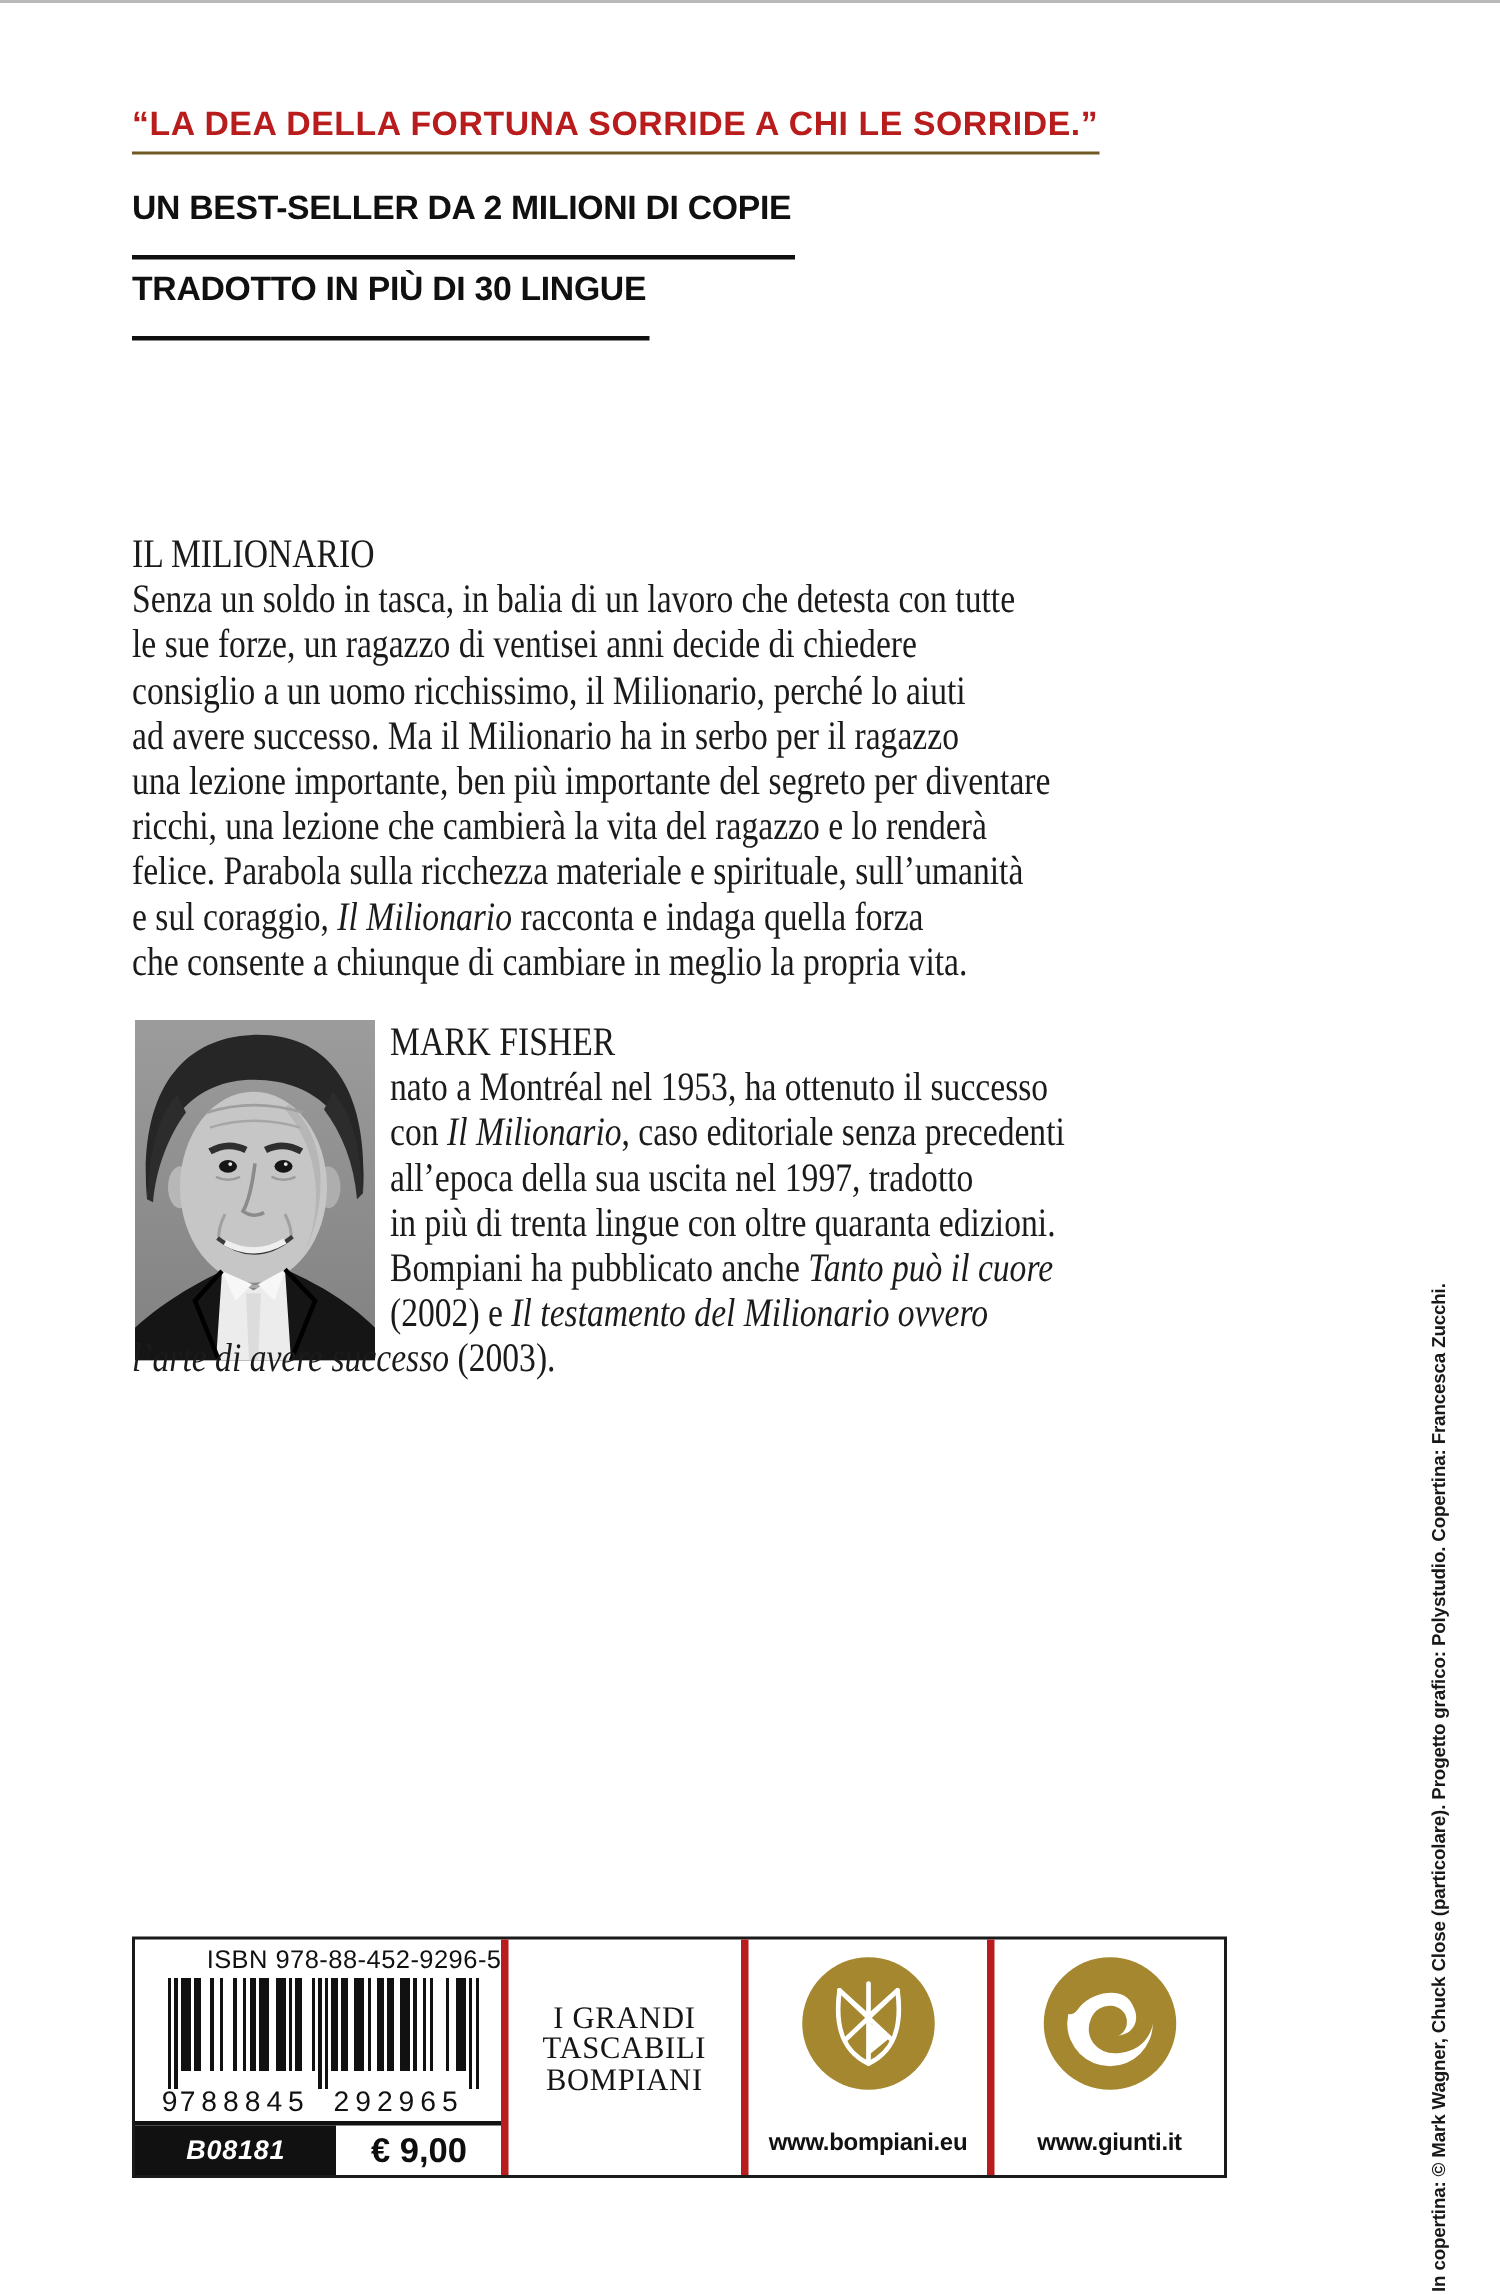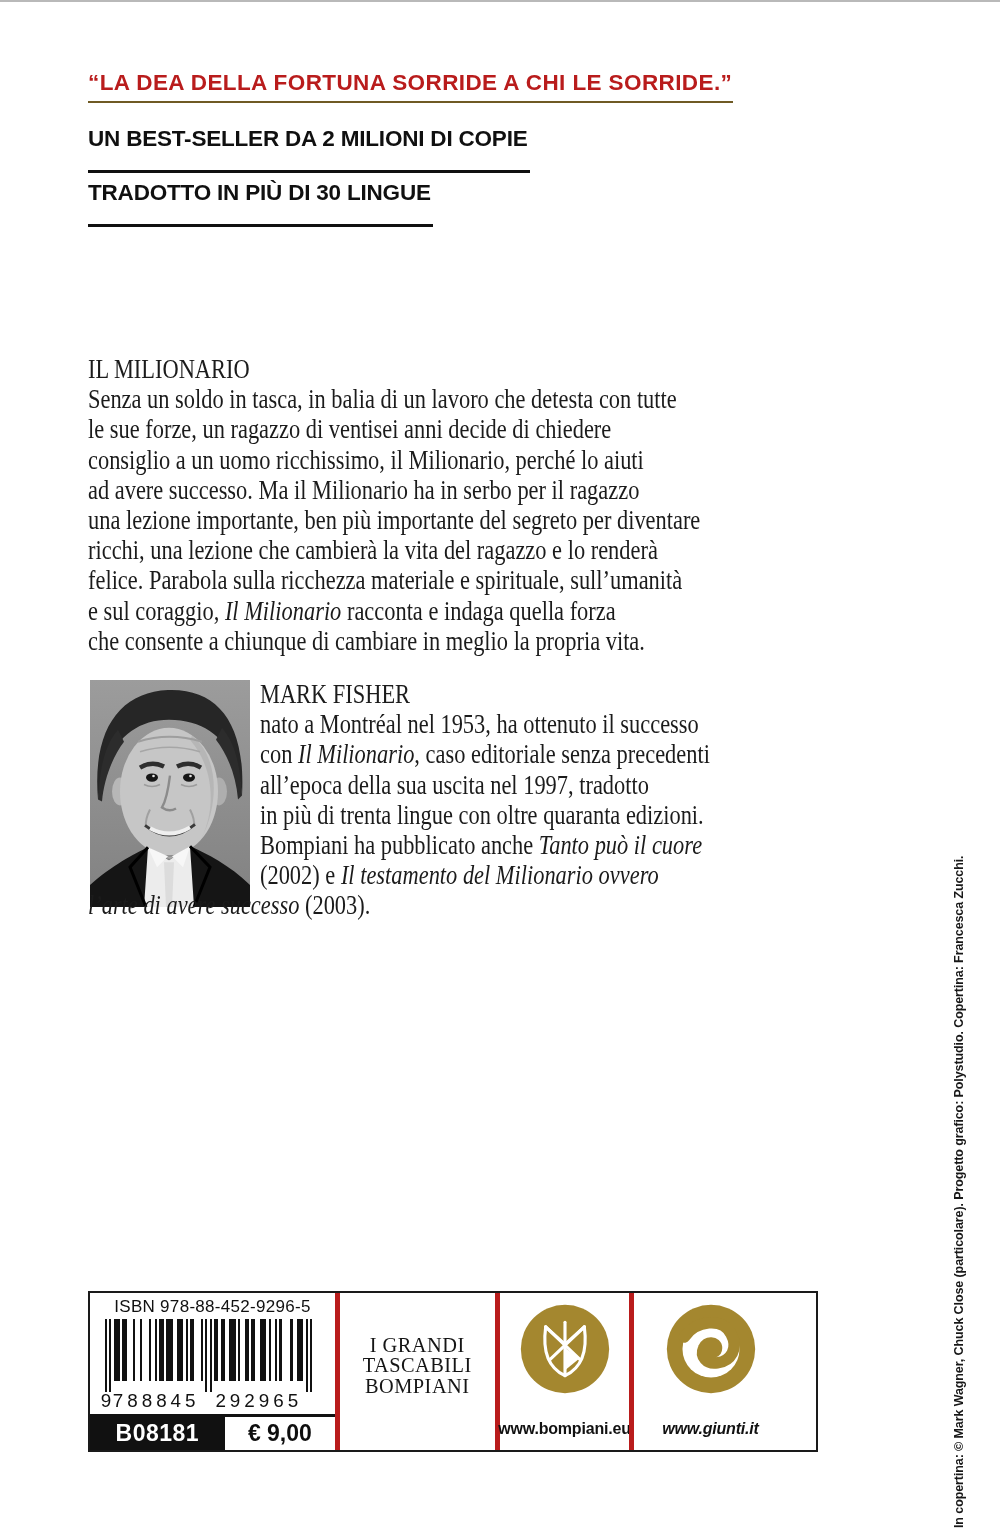--- a/index.html
+++ b/index.html
@@ -43,44 +43,44 @@
     font-size:12.5px;font-weight:bold;letter-spacing:-.1px;color:#181818;
     white-space:nowrap;
   }
   
   .strip{
     position:absolute;left:88px;top:1289px;width:730px;height:161px;
     border:2px solid #1a1a1a;box-sizing:border-box;display:flex;background:#fff;
   }
   .cell{box-sizing:border-box;height:100%;}
   .cell + .cell{border-left:5px solid #b91c1c;}
-  .cell.c-barcode{width:245px;display:flex;flex-direction:column;align-items:center;}
+  .cell.c-barcode{width:245px;display:flex;flex-direction:column;align-items:flex-end;}
   .isbn{font-size:17px;letter-spacing:.3px;margin-top:4px;color:#111;}
   .bars{margin-top:1px;}
   .pricerow{
     margin-top:auto;width:100%;display:flex;border-top:3px solid #111;
     height:36px;box-sizing:border-box;
   }
   .codebox{
-    width:55%;background:#111;color:#fff;font-weight:bold;font-size:23px;
-    display:flex;align-items:center;justify-content:center;letter-spacing:.5px;
+    width:55%;background:#111;color:#fff;font-weight:bold;font-size:18px;
+    display:flex;align-items:center;justify-content:center;letter-spacing:.5px;font-style:italic;
   }
   .pricebox{
     width:45%;color:#0e0e0e;font-weight:bold;font-size:23px;
     display:flex;align-items:center;justify-content:center;
   }
   .cell.c-imprint{width:160px;display:flex;align-items:center;justify-content:center;}
   .imprint{
     font-family:"Liberation Serif","DejaVu Serif",serif;
     font-size:21px;line-height:20.5px;letter-spacing:.5px;color:#151515;
     text-align:center;transform:translateY(-6px) scaleX(.97);
   }
-  .cell.c-logo{width:134px;display:flex;flex-direction:column;align-items:center;
+  .cell.c-logo{width:165px;display:flex;flex-direction:column;align-items:center;
     justify-content:space-between;padding:10px 0 12px;}
-  .cell.c-logo:last-child{width:158px;font-style:italic;}
+  .cell.c-logo:last-child{width:158px;}
   .logo{width:92px;height:92px;}
   .url{font-size:16px;font-weight:bold;color:#111;letter-spacing:-.2px;}
 </style>
 </head>
 <body>
 
 <div class="page">
 
   <div class="tagline">“LA DEA DELLA FORTUNA SORRIDE A CHI LE SORRIDE.”</div>
 

